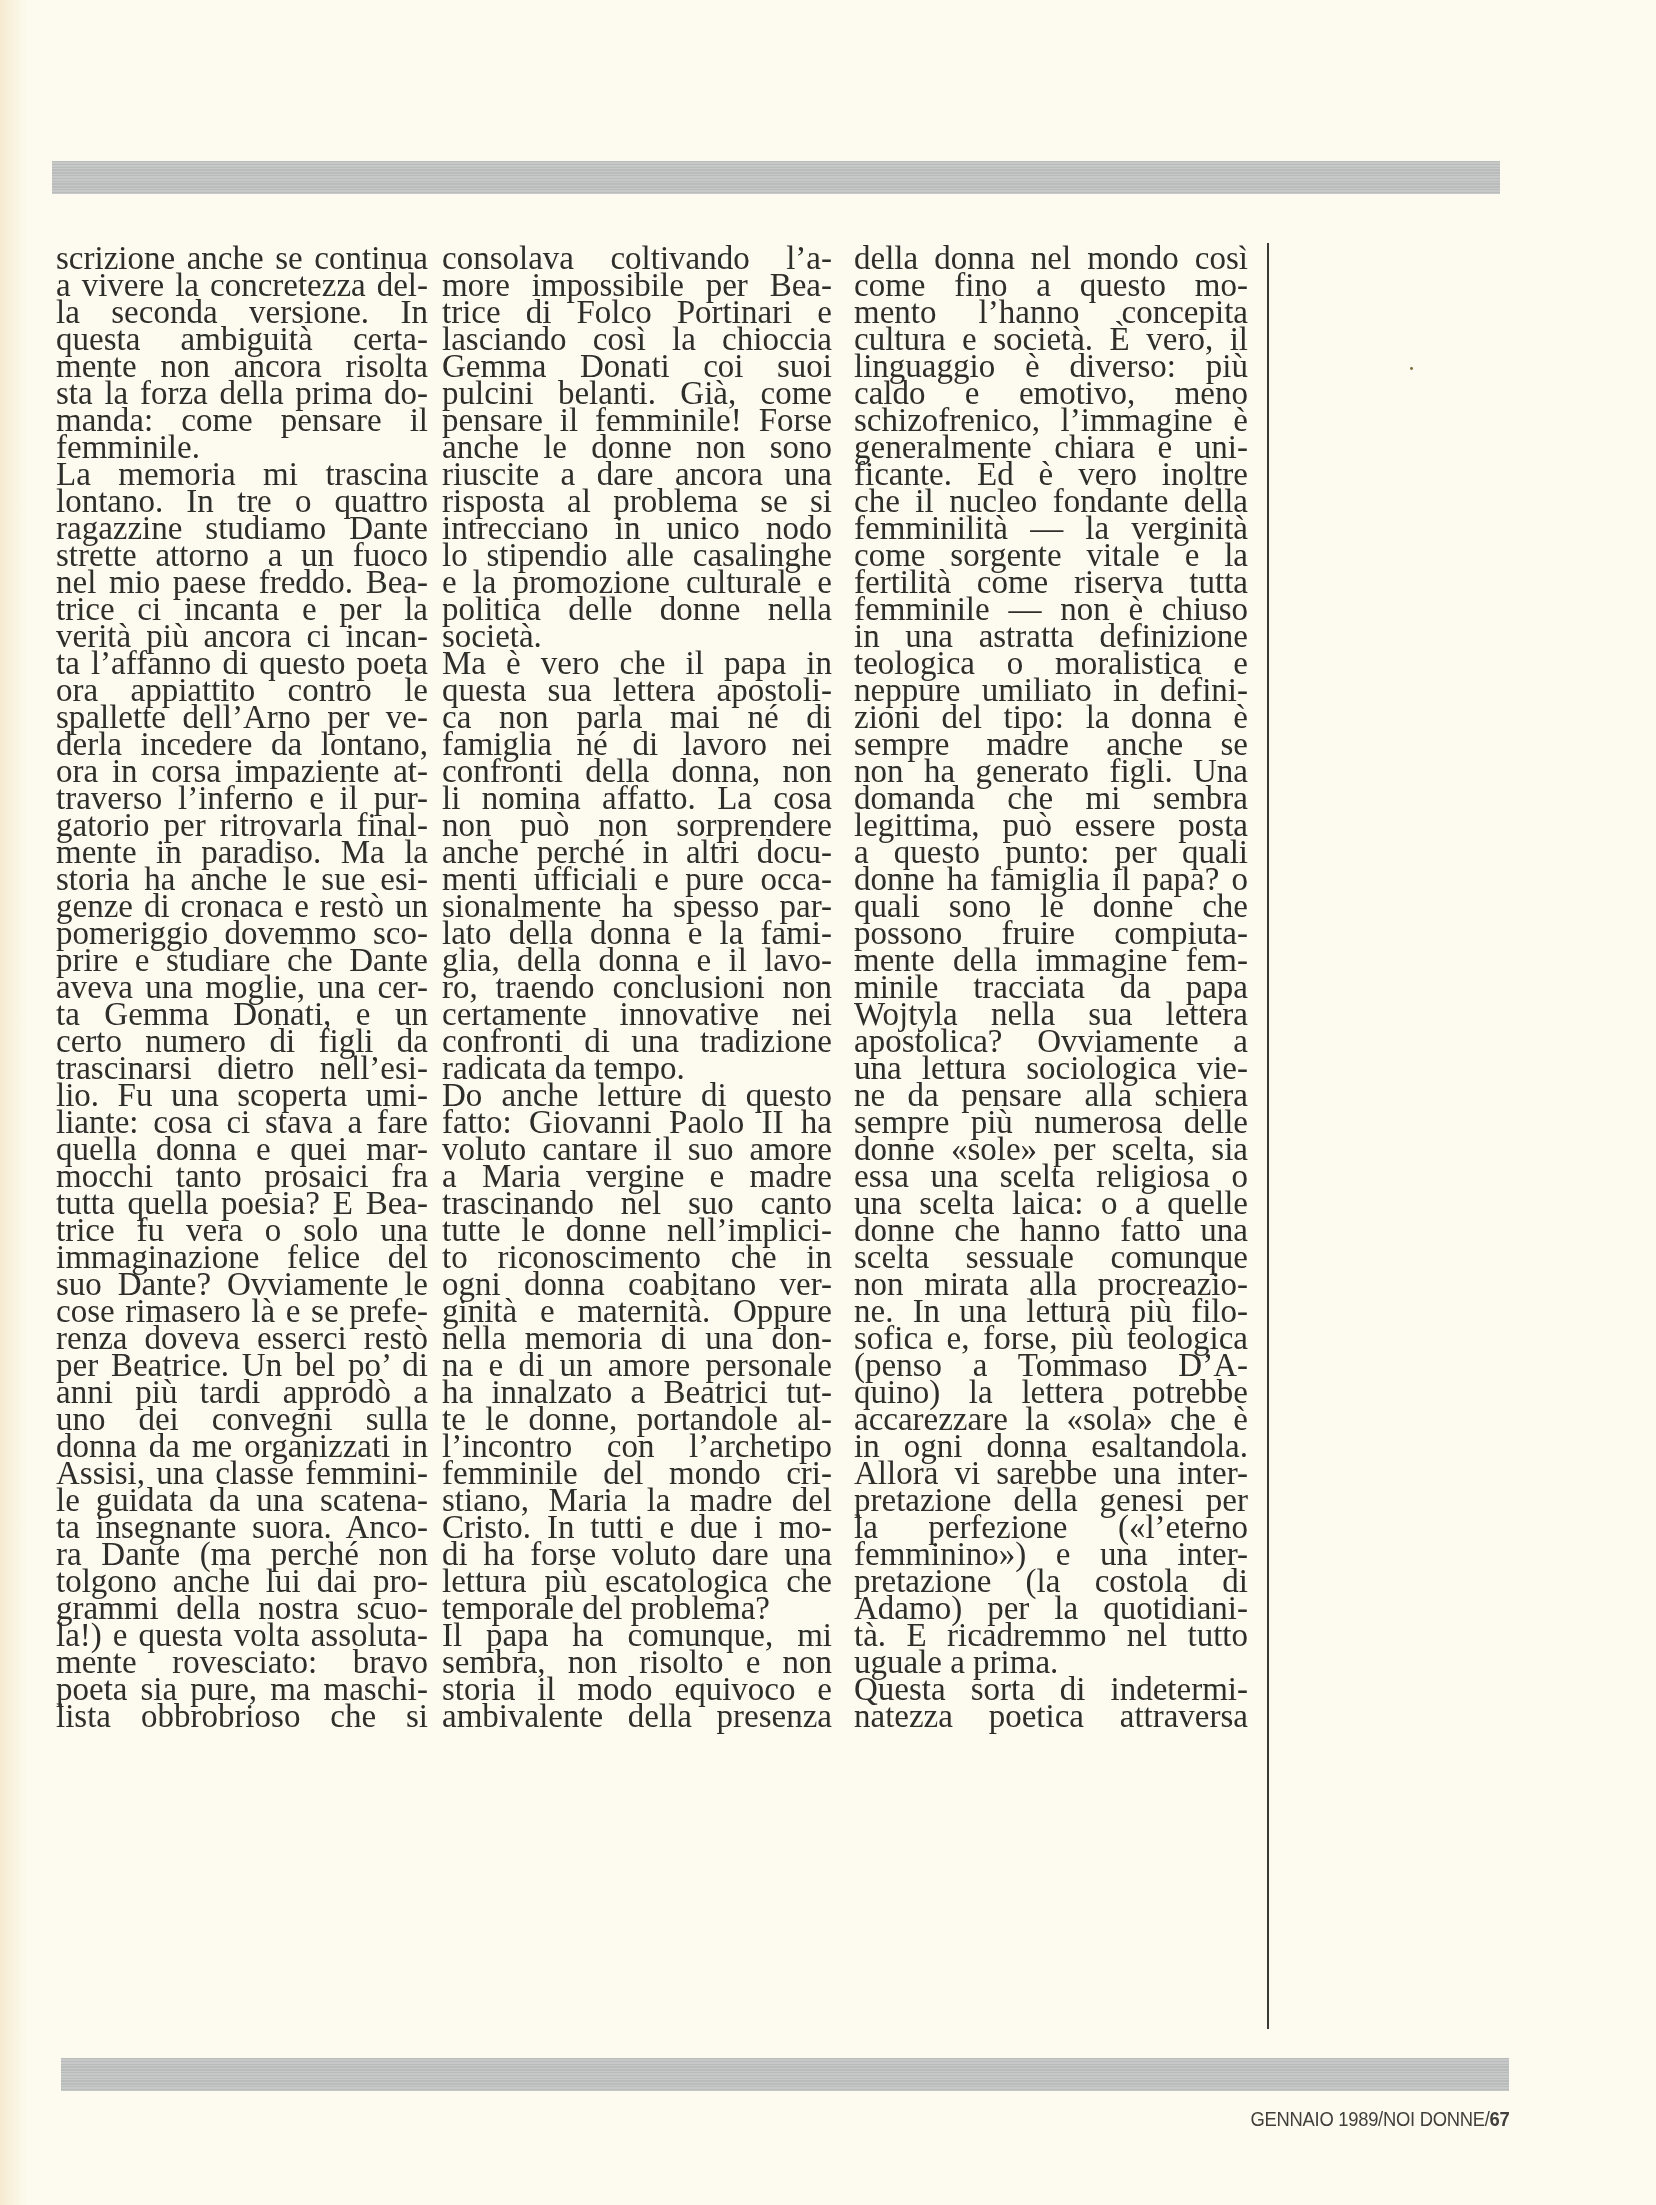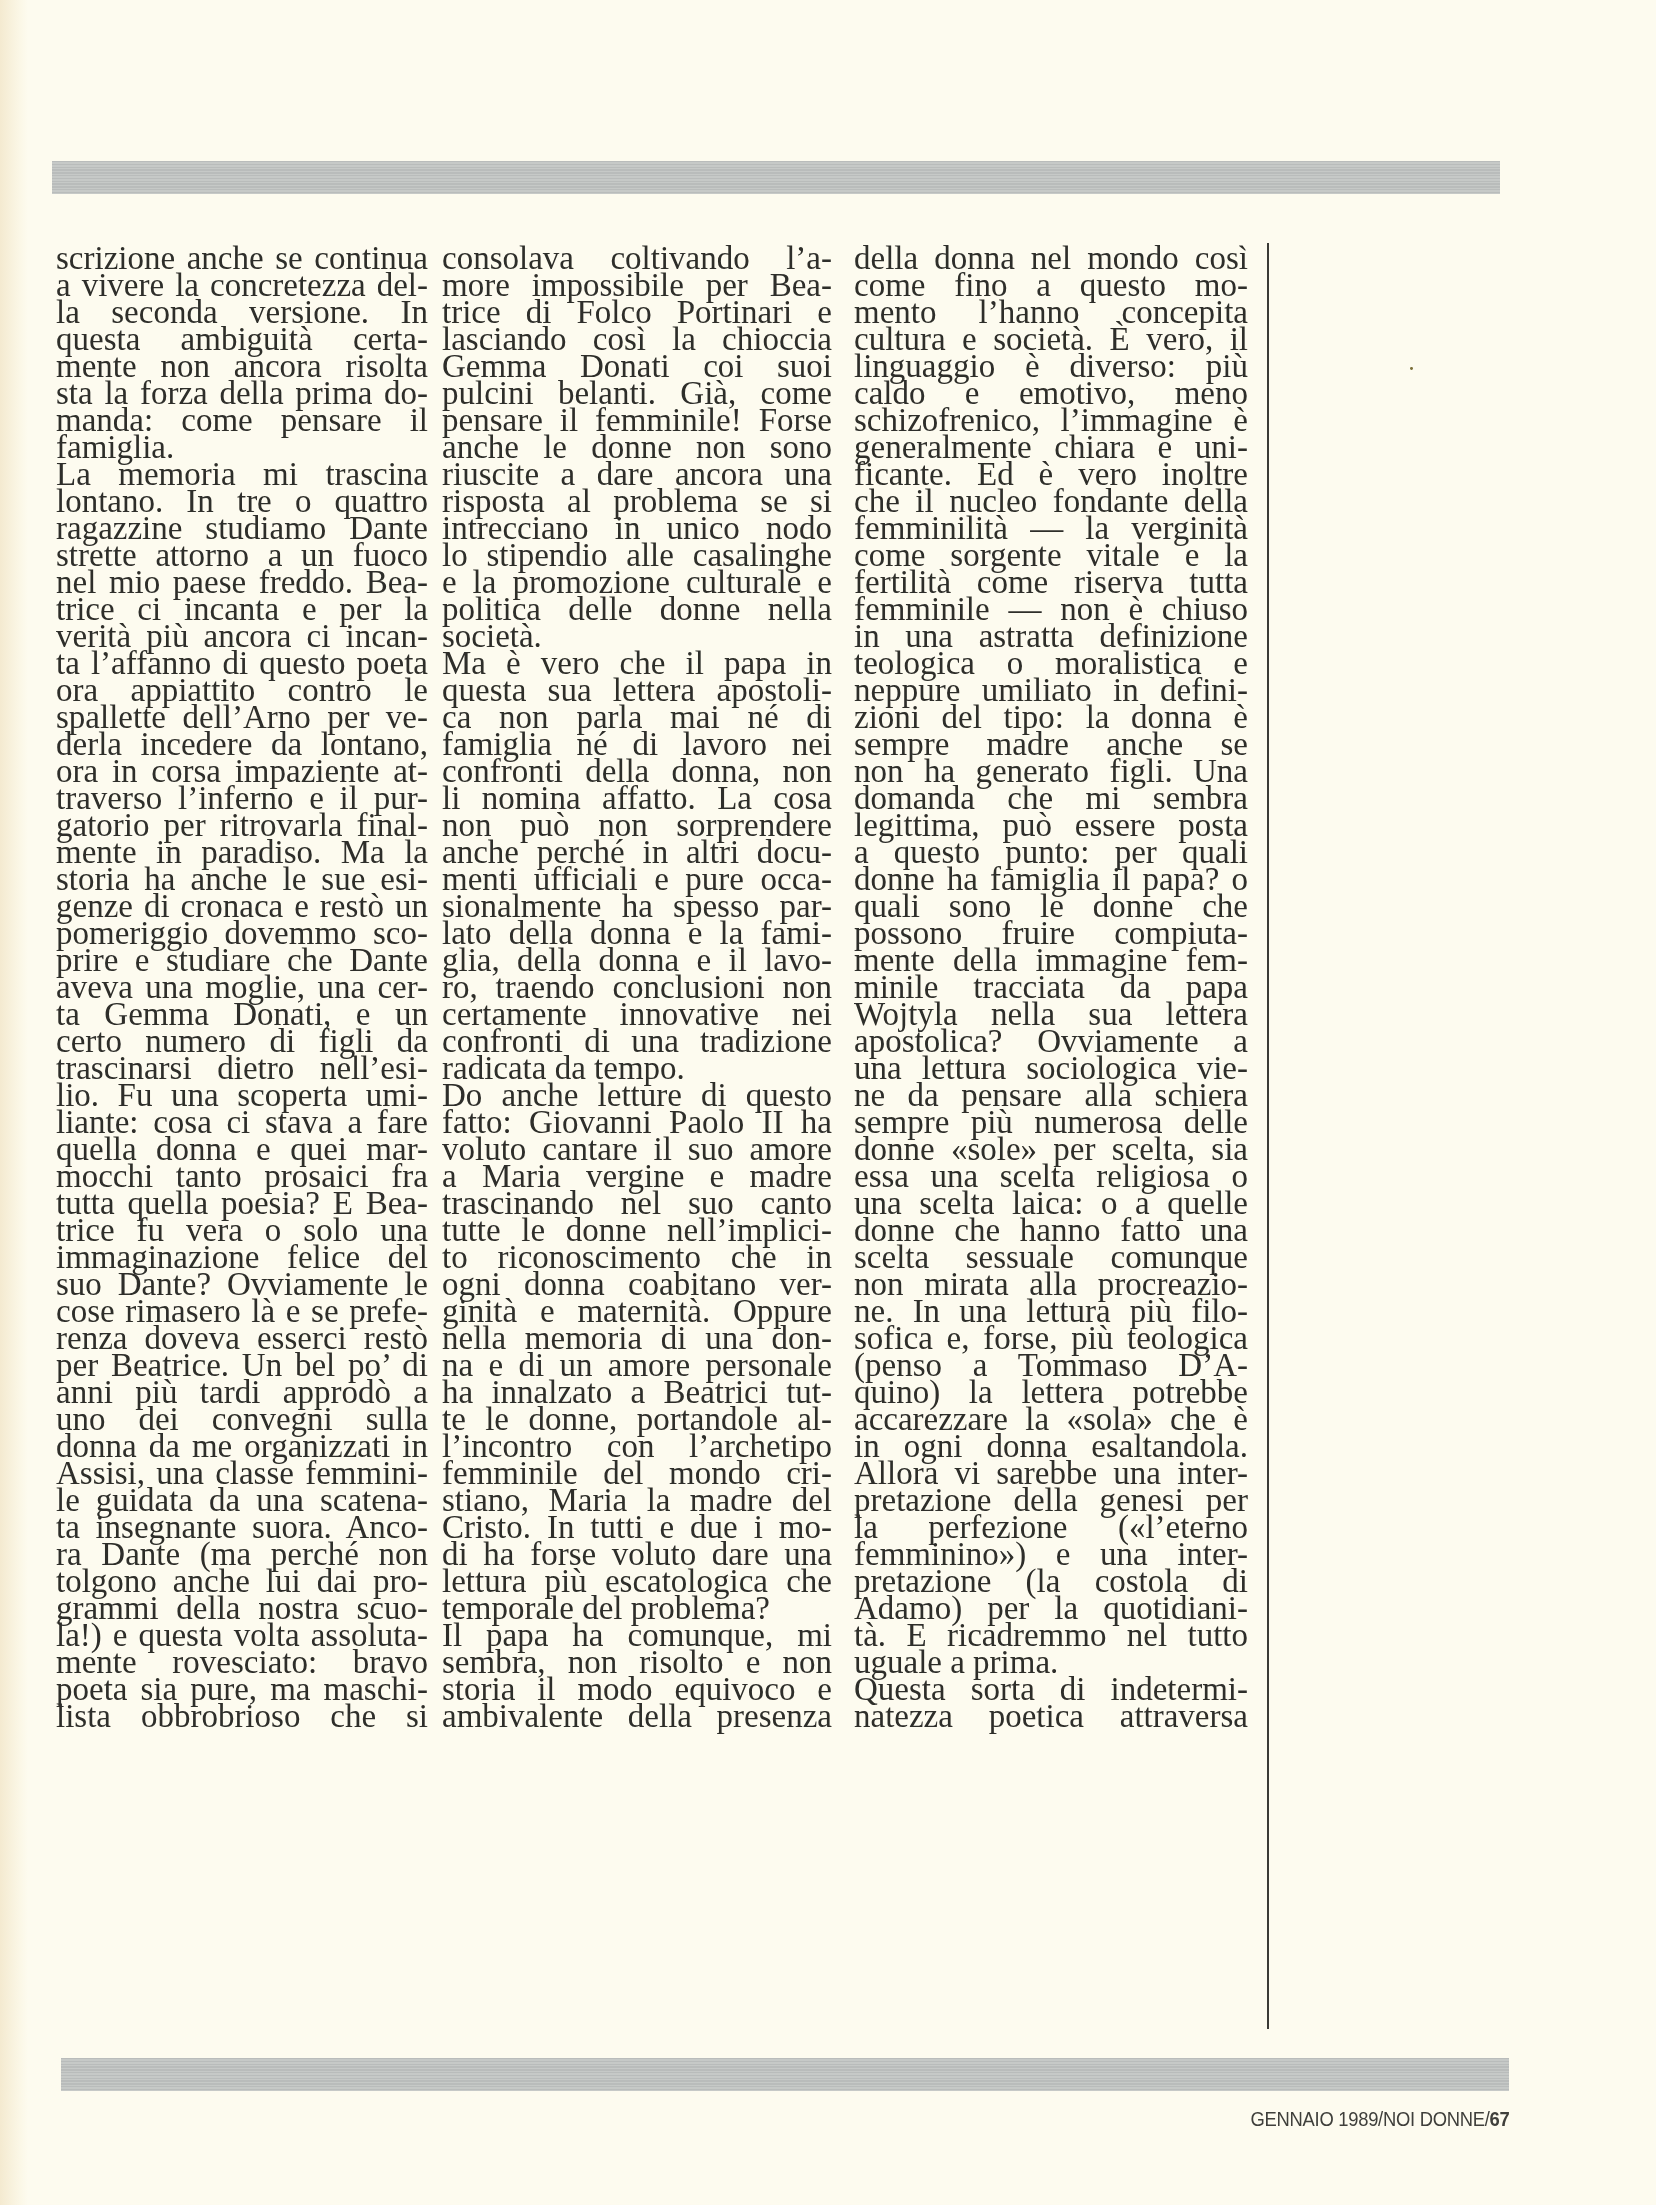--- a/index.html
+++ b/index.html
@@ -55,21 +55,21 @@
 <div class="bar top"></div>
 
 <div class="column" id="col-1">
     <span class="ln">scrizione anche se continua</span>
     <span class="ln">a vivere la concretezza del-</span>
     <span class="ln">la seconda versione. In</span>
     <span class="ln">questa ambiguità certa-</span>
     <span class="ln">mente non ancora risolta</span>
     <span class="ln">sta la forza della prima do-</span>
     <span class="ln">manda: come pensare il</span>
-    <span class="ln last">famiglia.</span>
+    <span class="ln last">femminile.</span>
     <span class="ln">La memoria mi trascina</span>
     <span class="ln">lontano. In tre o quattro</span>
     <span class="ln">ragazzine studiamo Dante</span>
     <span class="ln">strette attorno a un fuoco</span>
     <span class="ln">nel mio paese freddo. Bea-</span>
     <span class="ln">trice ci incanta e per la</span>
     <span class="ln">verità più ancora ci incan-</span>
     <span class="ln">ta l’affanno di questo poeta</span>
     <span class="ln">ora appiattito contro le</span>
     <span class="ln">spallette dell’Arno per ve-</span>

